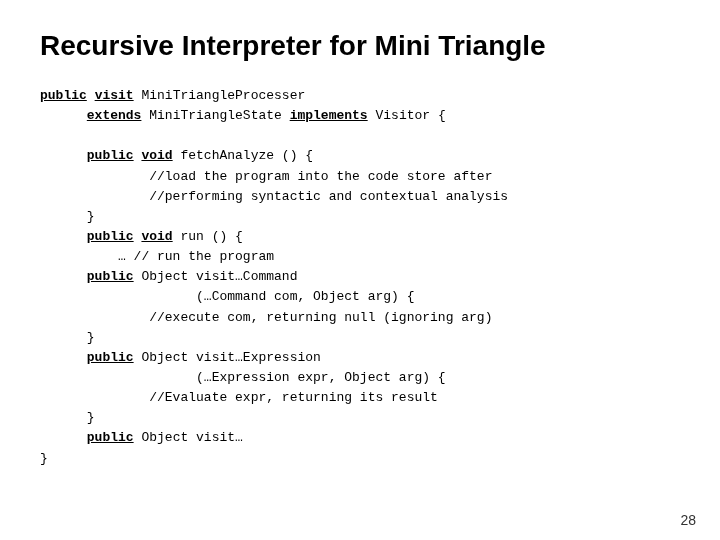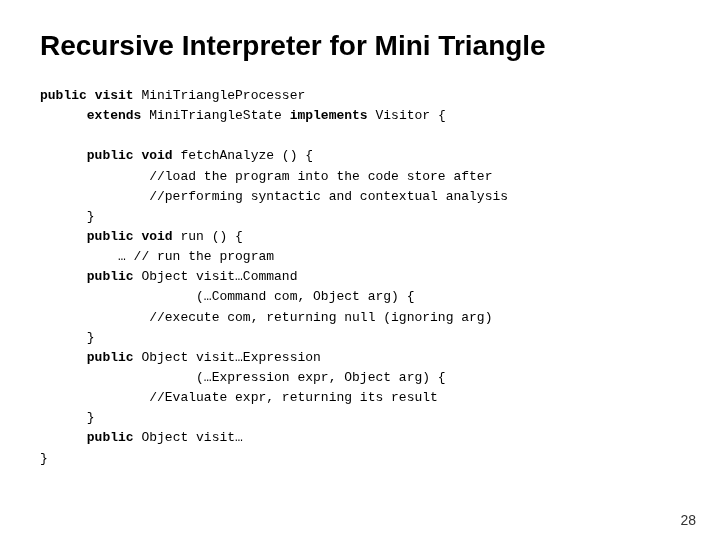--- a/index.html
+++ b/index.html
@@ -38,20 +38,21 @@
       font-family: 'Courier New', Courier, monospace;
       font-size: 13px;
       line-height: 1.55;
       color: #000000;
       white-space: pre;
     }
 
     .kw {
       font-weight: bold;
       color: #000000;
+      text-decoration: underline;
     }
 
     .page-number {
       position: absolute;
       bottom: 12px;
       right: 24px;
       font-size: 14px;
       color: #333333;
       font-family: Arial, Helvetica, sans-serif;
       margin-top: 28px;

